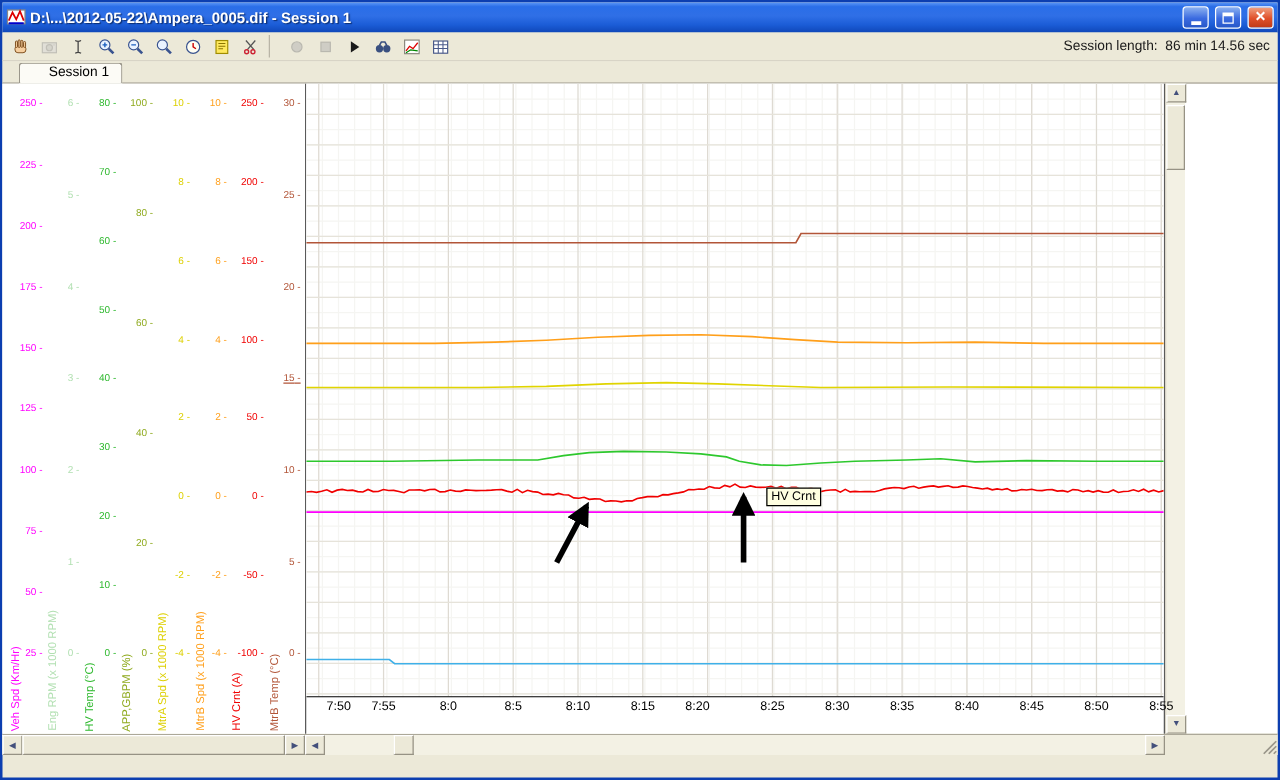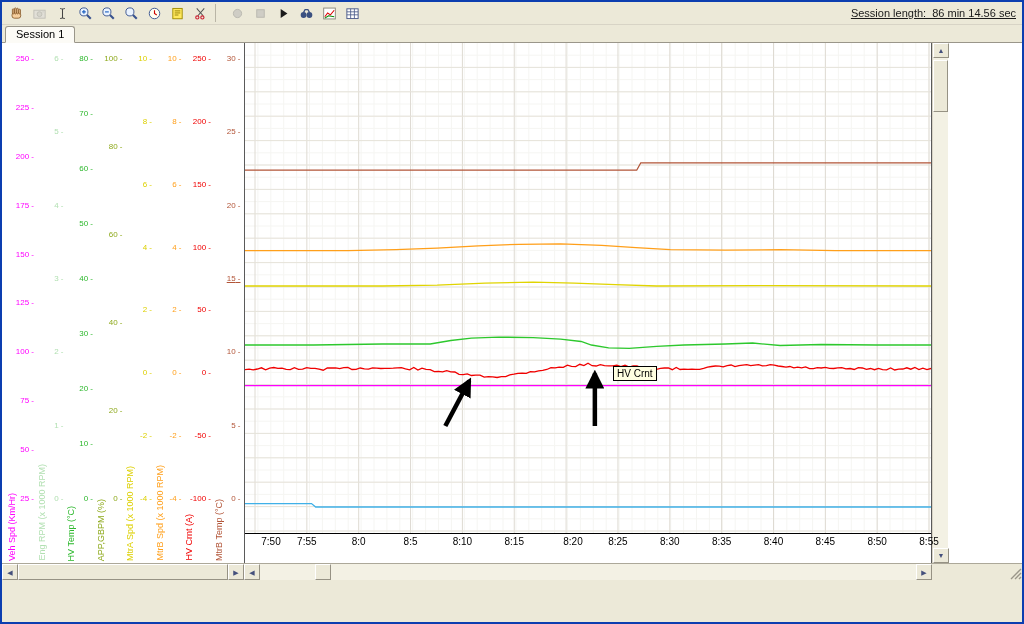--- a/index.html
+++ b/index.html
@@ -29,27 +29,27 @@
   .menu-item.disabled { color:#a8a49c; }
 
   
   .toolbar { height:23px; display:flex; align-items:center; background:#ece9d8; padding:0 6px 0 3px;
              border-bottom:1px solid #d8d4c6; }
   .tb-icons { display:flex; align-items:center; gap:1px; }
   .tb-btn { width:22px; height:20px; display:flex; align-items:center; justify-content:center;
             border:1px solid transparent; background:transparent; padding:0; }
   .tb-btn.disabled { filter:grayscale(1) opacity(.5); }
   .tb-sep { width:7px; height:18px; border-left:1px solid #b9b5a6; margin:0 3px; }
-  .session-length { margin-left:auto; font-size:11px; color:#1a1a1a; white-space:pre;text-decoration:underline; }
+  .session-length { margin-left:auto; font-size:11px; color:#1a1a1a; white-space:pre; }
 
   
   .tabbar { height:18px; display:flex; align-items:flex-end; background:#ece9d8; padding-left:3px;
             border-bottom:1px solid #9a968a; }
   .tab { margin-bottom:-1px; background:#fcfbf6; border:1px solid #9a968a; border-bottom:1px solid #fcfbf6;
-         border-radius:3px 3px 0 0; font-size:11px; padding:1px 10px 2px 10px; }
+         border-radius:3px 3px 0 0; font-size:11px; padding:1px 10px 2px 23px;margin-left:10px; }
 
   
   .content { height:520px; display:flex; background:#fff; }
 
   .axes-panel { width:242px; position:relative; background:#fff; overflow:hidden; }
   .axis-col { position:absolute; top:0; bottom:0; width:29px; }
   .axis-tick { position:absolute; right:1px; font-size:8px; white-space:nowrap; line-height:8px; }
   .axis-tick::after { content:" -"; }
   .axis-title { position:absolute; bottom:2px; left:1px; font-size:9px; white-space:nowrap;
                 writing-mode:vertical-rl; transform:rotate(180deg); }
@@ -89,20 +89,37 @@
   .sb-thumb-h { position:absolute; left:55px; top:0; width:16px; height:16px; background:#ece9d8;
                 border:1px solid; border-color:#fff #969284 #969284 #fff; }
   .corner { width:90px; position:relative; background:#ece9d8; }
   .grip { position:absolute; right:0; bottom:0; }
 </style>
 </head>
 <body>
 
 <div class="window">
 
+  <div class="titlebar">
+    <svg class="app-icon" viewBox="0 0 16 16" width="16" height="16">
+      <rect x="1" y="2" width="14" height="11" fill="#fff" stroke="#888"></rect>
+      <path d="M2 10.5 L5 4 L8 9.5 L11 3 L14 10.5" stroke="#d00" fill="none" stroke-width="1.4"></path>
+      <path d="M2 12.5 H14" stroke="#00c" stroke-width="1.6"></path>
+    </svg>
+    <span class="title-text">D:\...\2012-05-22\Ampera_0005.dif - Session 1</span>
+    <div class="win-btn minmax">
+        <span class="glyph-min"></span>
+      </div>
+    <div class="win-btn minmax">
+        <span class="glyph-max"></span>
+      </div>
+    <div class="win-btn close">
+        <span class="glyph-x">✕</span>
+      </div>
+  </div>
 
 
   <div class="toolbar">
     <div class="tb-icons">
         <button class="tb-btn">
           <svg viewBox="0 0 16 16" width="15" height="15">
             <g stroke="#7a4a1a" fill="#f6cf9f" stroke-width=".8">
               <rect x="3.2" y="7" width="9.3" height="6" rx="2.5"></rect>
               <rect x="3.6" y="3" width="1.7" height="5.5" rx=".8"></rect>
               <rect x="5.9" y="2" width="1.7" height="6.5" rx=".8"></rect>
@@ -442,21 +459,21 @@
           <line x1="200.31199999999998" y1="382.98" x2="224.322" y2="337.808" stroke="#000" stroke-width="4.5" marker-end="url(#ah)"></line>
           <line x1="349.86" y1="382.98" x2="349.86" y2="330.44300000000004" stroke="#000" stroke-width="4.5" marker-end="url(#ah)"></line>
         </svg>
       <div class="xlabels">
           <span class="xlabel" style="left: 26px;">7:50</span>
           <span class="xlabel" style="left: 61.85px;">7:55</span>
           <span class="xlabel" style="left: 113.7px;">8:0</span>
           <span class="xlabel" style="left: 165.55px;">8:5</span>
           <span class="xlabel" style="left: 217.4px;">8:10</span>
           <span class="xlabel" style="left: 269.25px;">8:15</span>
-          <span class="xlabel" style="left: 328px;">8:20</span>
+          <span class="xlabel" style="left: 313px;">8:20</span>
           <span class="xlabel" style="left: 372.95px;">8:25</span>
           <span class="xlabel" style="left: 424.8px;">8:30</span>
           <span class="xlabel" style="left: 476.65px;">8:35</span>
           <span class="xlabel" style="left: 528.5px;">8:40</span>
           <span class="xlabel" style="left: 580.35px;">8:45</span>
           <span class="xlabel" style="left: 632.2px;">8:50</span>
           <span class="xlabel" style="left: 684.05px;">8:55</span>
         </div>
       <div class="tooltip" style="left: 368px; top: 322.587px;"><span>HV Crnt</span></div>
     </div>

